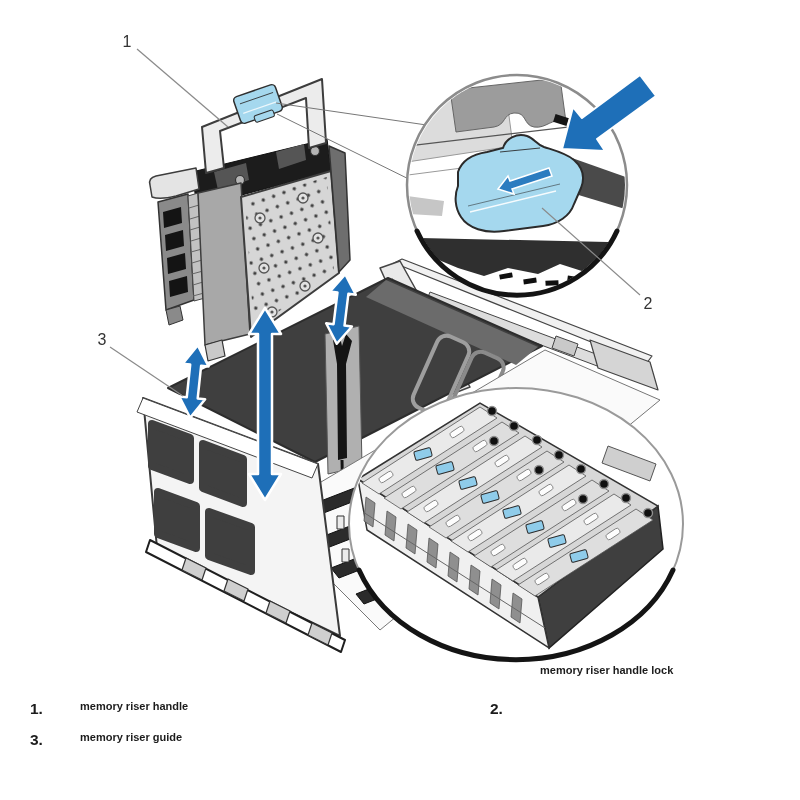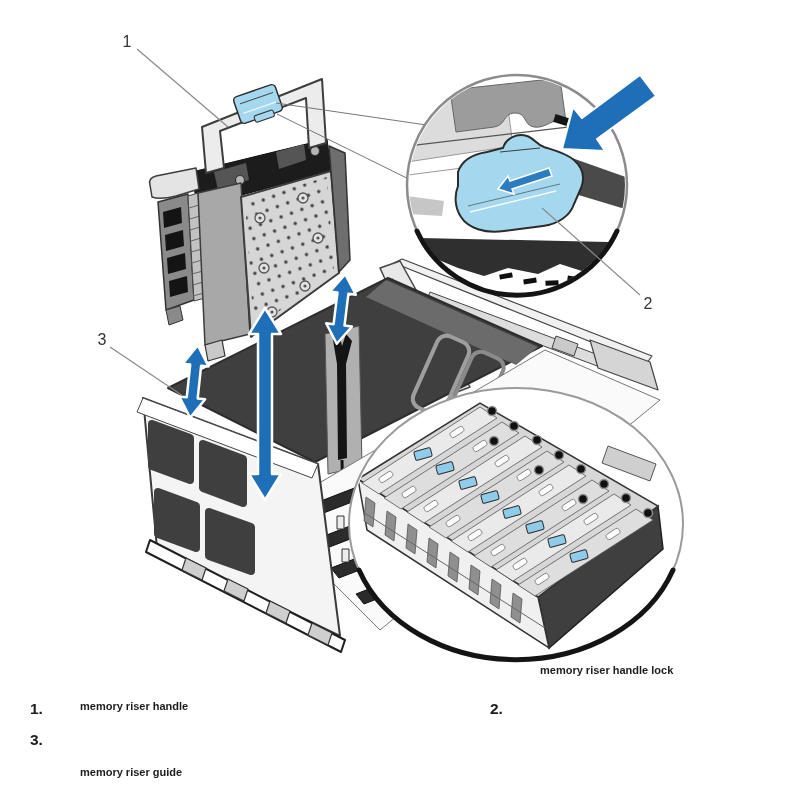--- a/index.html
+++ b/index.html
@@ -275,16 +275,16 @@
   <line x1="110" y1="347" x2="183" y2="396" stroke="#8a8a8a" stroke-width="1.2"></line>
   <text class="callout-text" x="102" y="345" text-anchor="middle">3</text>
 </svg>
 
 <div class="legend">
   <span class="legend-num" style="left:30px;top:700px;">1.</span>
   <span class="legend-label" style="left:80px;top:700px;">memory riser handle</span>
   <span class="legend-num" style="left:490px;top:700px;">2.</span>
   <span class="legend-label" style="left:540px;top:664px;">memory riser handle lock</span>
   <span class="legend-num" style="left:30px;top:731px;">3.</span>
-  <span class="legend-label" style="left:80px;top:766px;">memory riser guide</span>
+  <span class="legend-label" style="left:80px;top:731px;">memory riser guide</span>
 </div>
 
 </div>
 
 </body></html>

